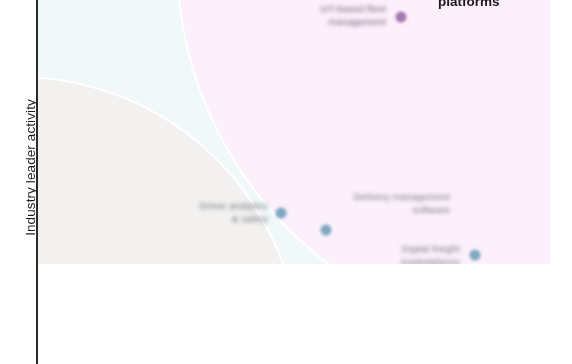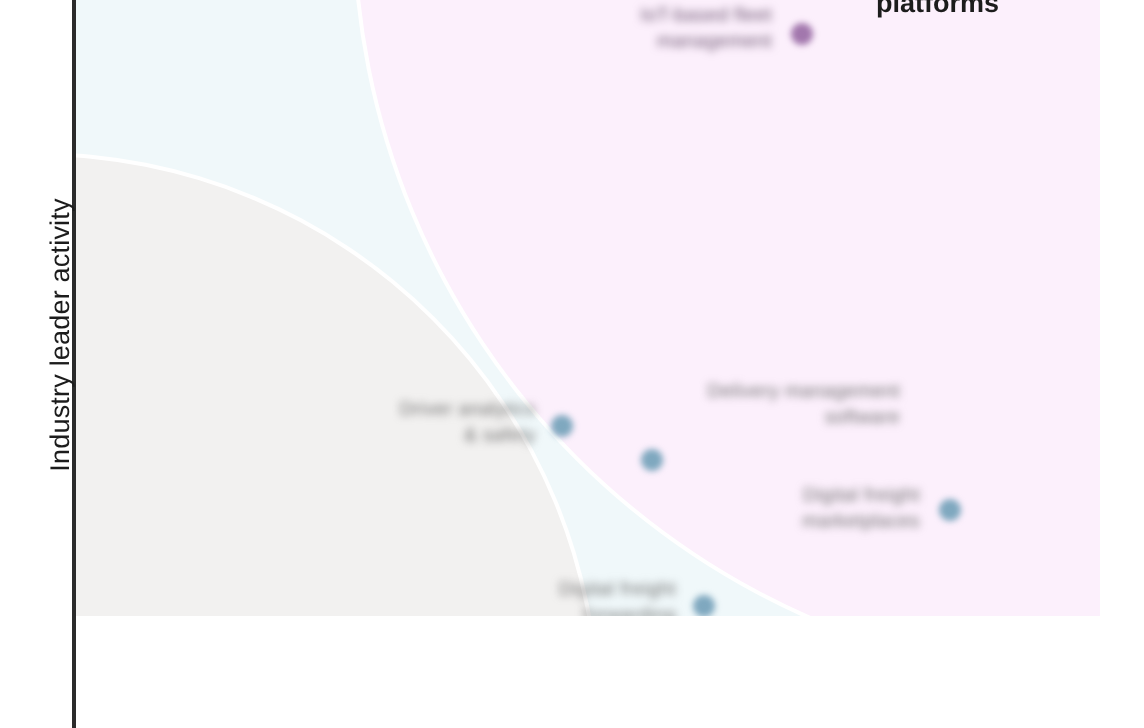--- a/index.html
+++ b/index.html
@@ -18,21 +18,21 @@
     overflow: hidden;
     background: #ffffff;
   }
 
   
   #plot {
     position: absolute;
     left: 38px;
     top: 0;
     width: 512px;   
-    height: 308px;
+    height: 264px;
     overflow: hidden;
     background: #ffffff;
   }
 
   
   .region-teal {
     position: absolute;
     left: 0; top: 0;
     width: 512px; height: 364px;
     background: #f0f8fa;

